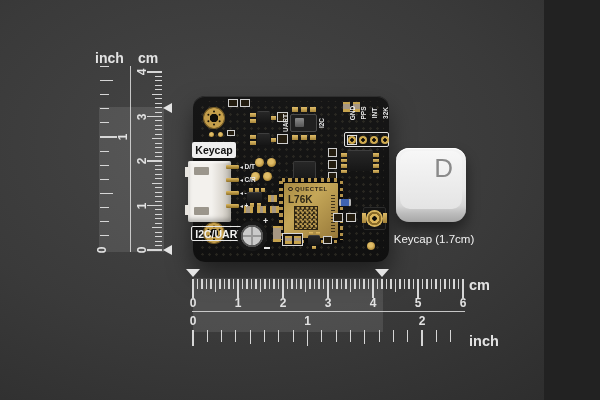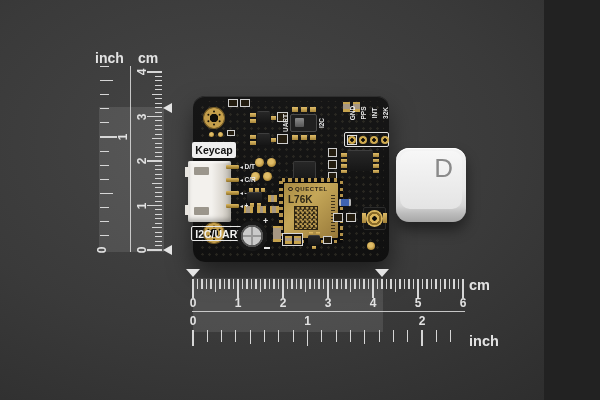--- a/index.html
+++ b/index.html
@@ -233,20 +233,21 @@
       <div style="position: absolute; left: 159px; top: 17px; transform: translate(-50%, -50%) rotate(-90deg); font: 700 6.5px &quot;Liberation Sans&quot;, sans-serif; color: rgb(232, 232, 232); white-space: nowrap;">GND</div>
       <div style="position: absolute; left: 170px; top: 17px; transform: translate(-50%, -50%) rotate(-90deg); font: 700 6.5px &quot;Liberation Sans&quot;, sans-serif; color: rgb(232, 232, 232); white-space: nowrap;">PPS</div>
       <div style="position: absolute; left: 181px; top: 17px; transform: translate(-50%, -50%) rotate(-90deg); font: 700 6.5px &quot;Liberation Sans&quot;, sans-serif; color: rgb(232, 232, 232); white-space: nowrap;">INT</div>
       <div style="position: absolute; left: 192px; top: 17px; transform: translate(-50%, -50%) rotate(-90deg); font: 700 6.5px &quot;Liberation Sans&quot;, sans-serif; color: rgb(232, 232, 232); white-space: nowrap;">32K</div>
     </div>
 
   <div id="keycap">
     <div class="face"></div>
     <span class="letter">D</span>
   </div>
+  <div id="kcaption">Keycap (1.7cm)</div>
 
 <div style="position: absolute; left: 147px; top: 249.45px; width: 15px; height: 1.1px; background: rgb(214, 214, 214);"></div>
     <div style="position: absolute; left: 155px; top: 245px; width: 7px; height: 1.1px; background: rgb(214, 214, 214);"></div>
     <div style="position: absolute; left: 155px; top: 240.55px; width: 7px; height: 1.1px; background: rgb(214, 214, 214);"></div>
     <div style="position: absolute; left: 155px; top: 236.1px; width: 7px; height: 1.1px; background: rgb(214, 214, 214);"></div>
     <div style="position: absolute; left: 155px; top: 231.65px; width: 7px; height: 1.1px; background: rgb(214, 214, 214);"></div>
     <div style="position: absolute; left: 151.5px; top: 227.2px; width: 10.5px; height: 1.1px; background: rgb(214, 214, 214);"></div>
     <div style="position: absolute; left: 155px; top: 222.75px; width: 7px; height: 1.1px; background: rgb(214, 214, 214);"></div>
     <div style="position: absolute; left: 155px; top: 218.3px; width: 7px; height: 1.1px; background: rgb(214, 214, 214);"></div>
     <div style="position: absolute; left: 155px; top: 213.85px; width: 7px; height: 1.1px; background: rgb(214, 214, 214);"></div>

